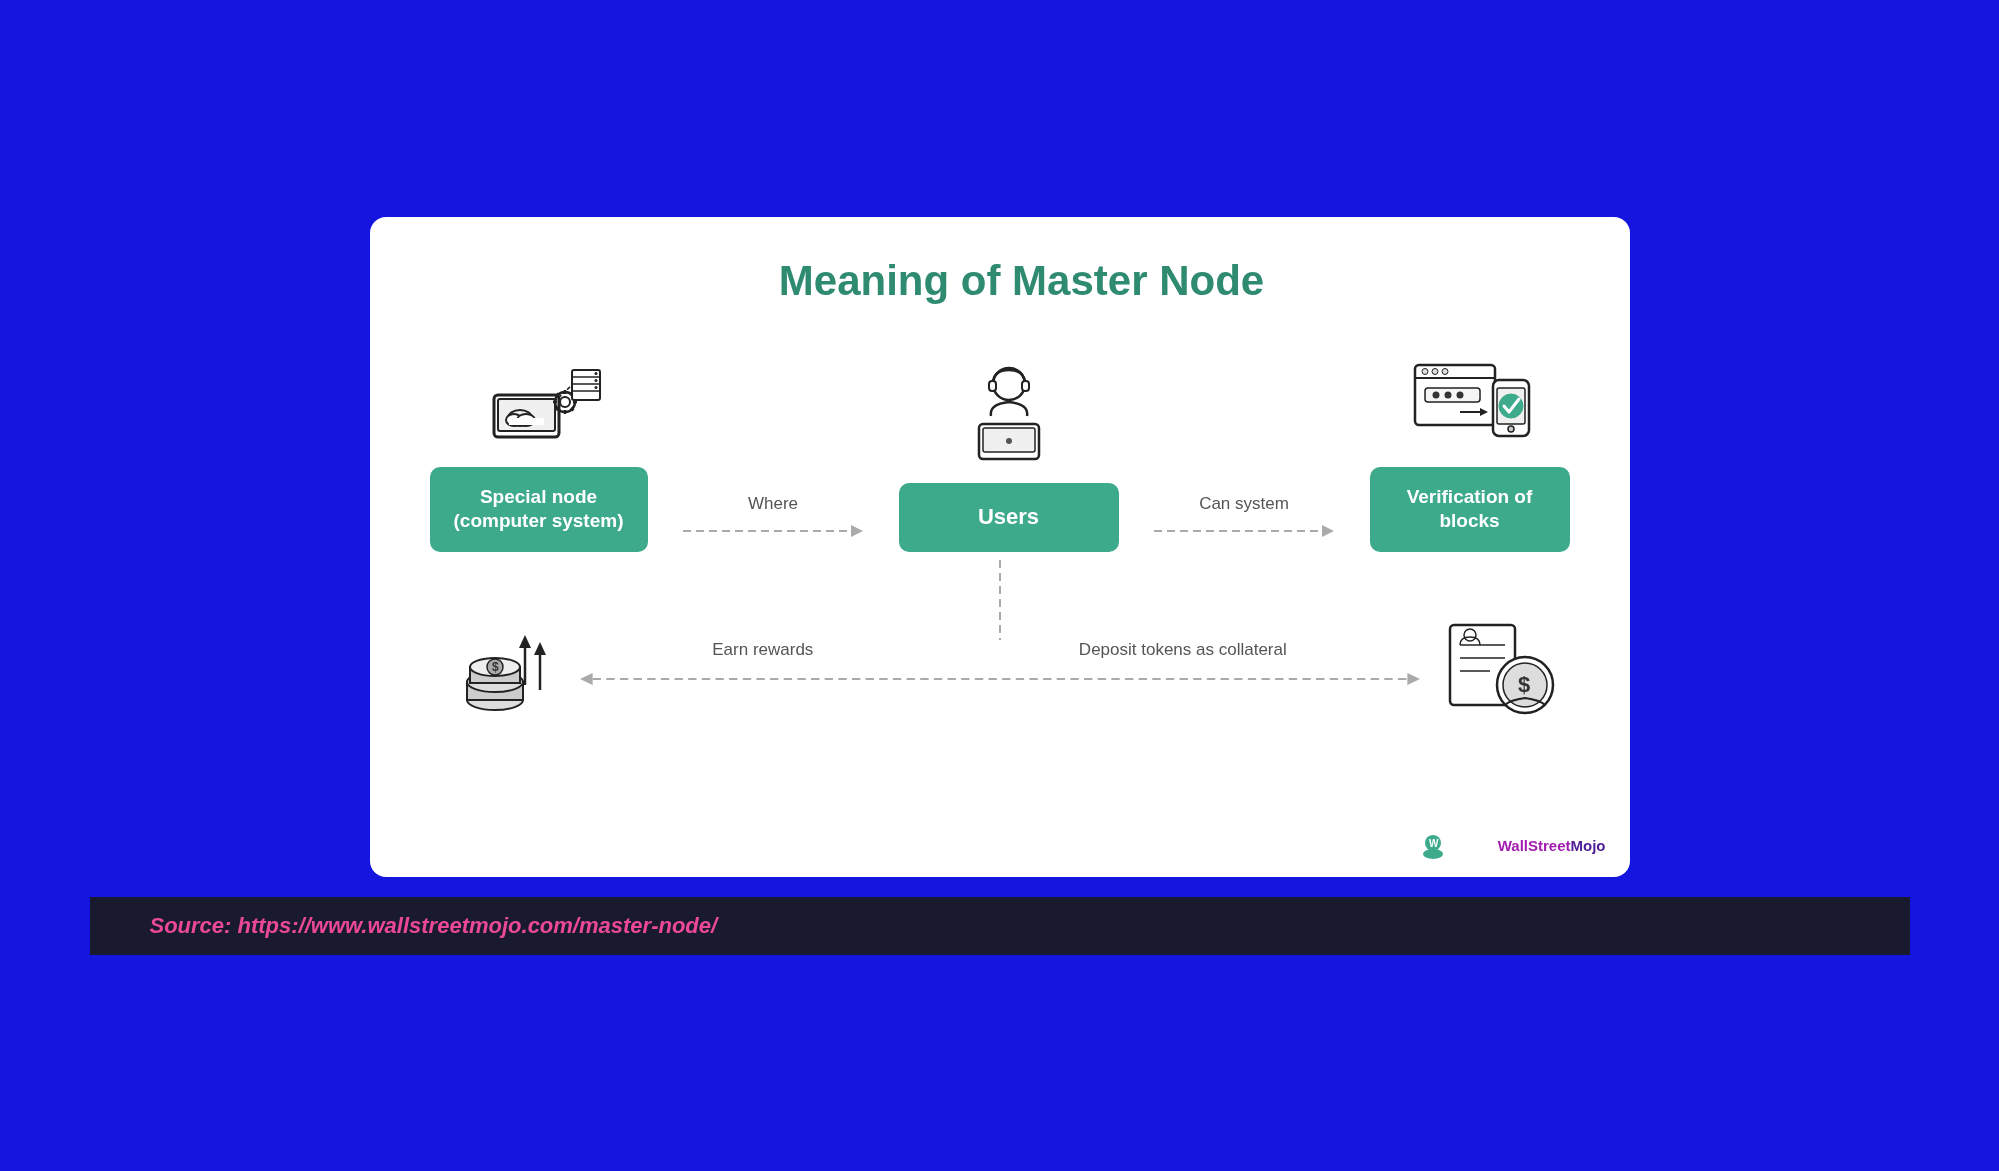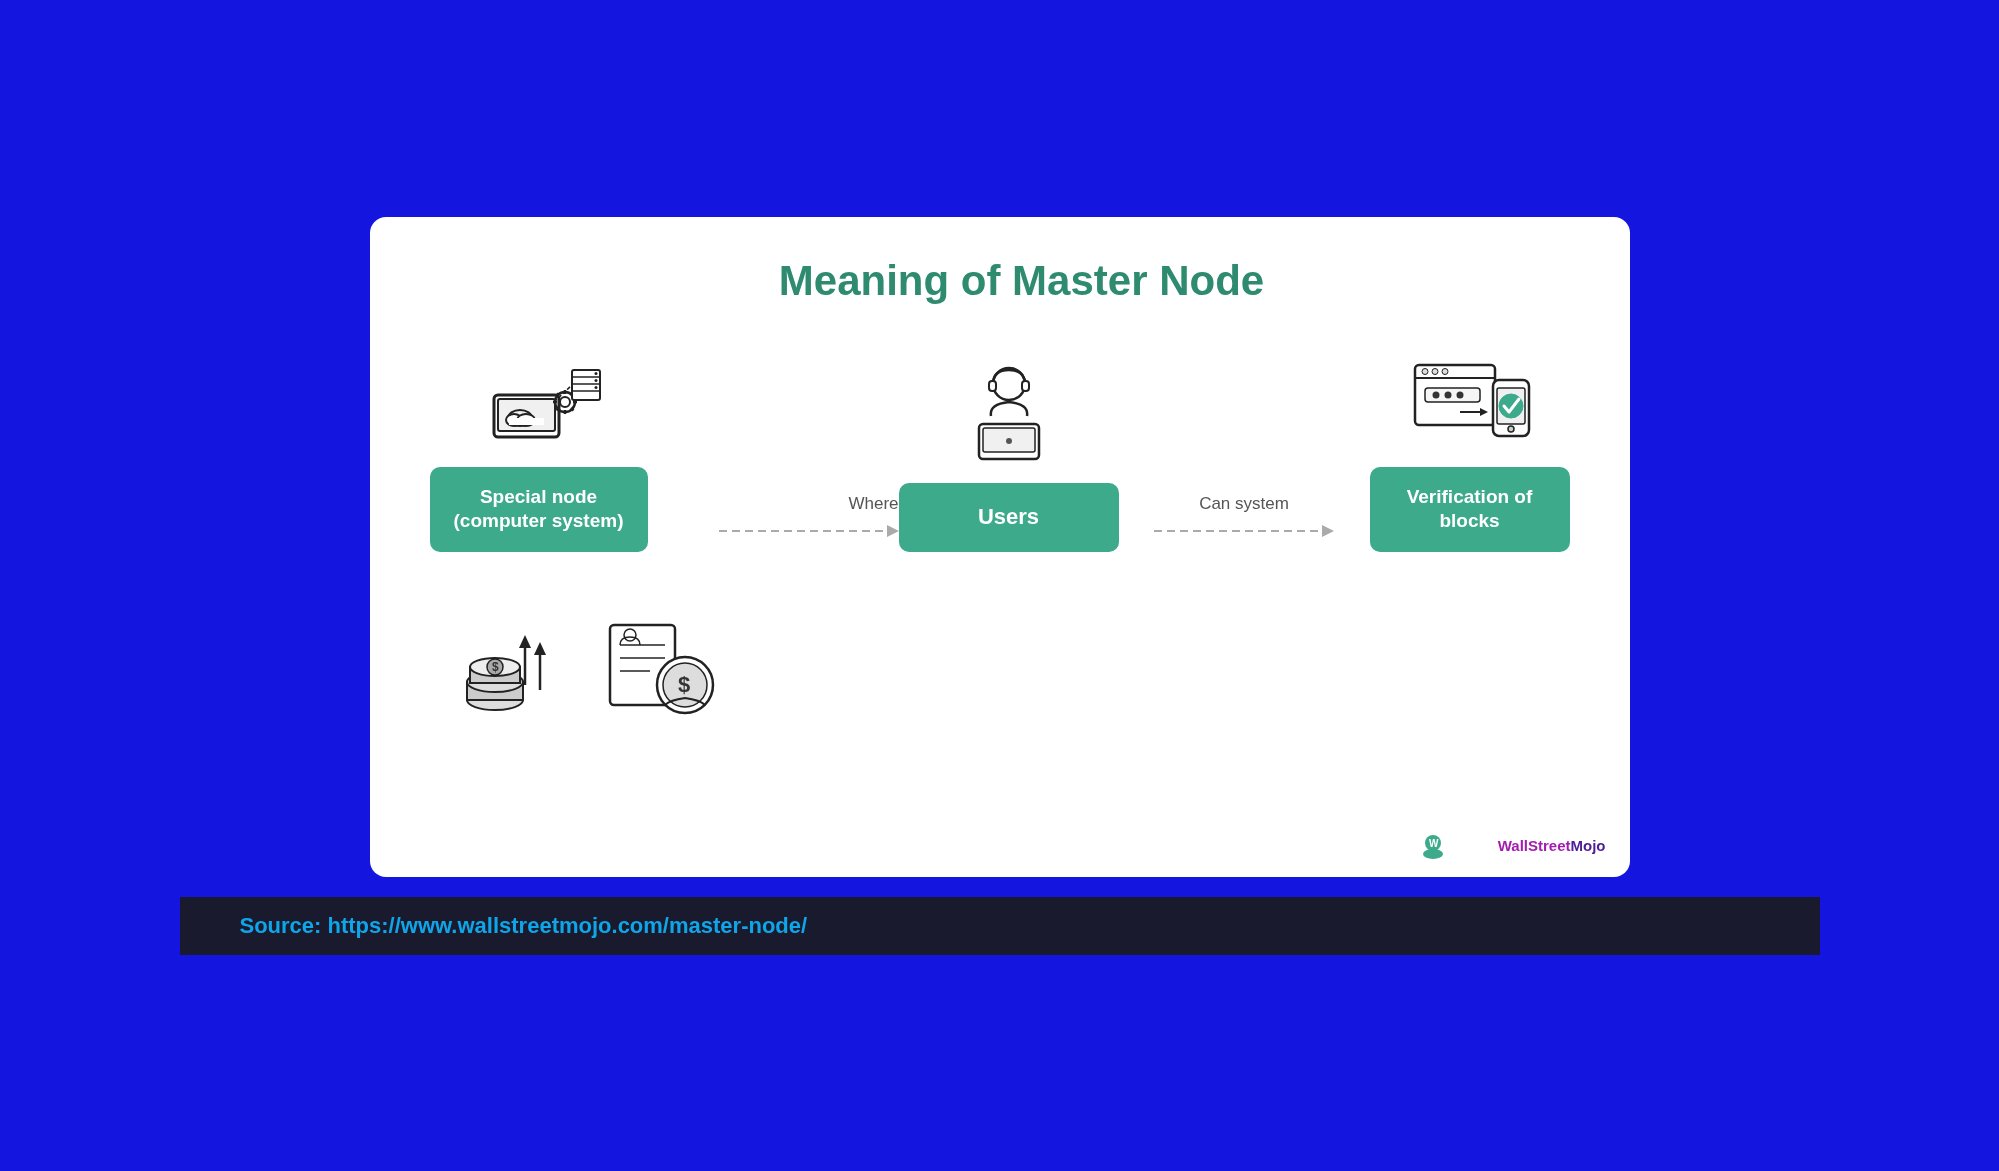--- a/index.html
+++ b/index.html
@@ -144,27 +144,28 @@
       right: 24px;
       display: flex;
       align-items: center;
       gap: 6px;
       font-size: 15px;
       color: #333;
     }
 
     
     .source-bar {
-      width: 1640px;
+      width: 1820px;
       background: #1a1a2e;
-      color: #0ea5e9;
+      color: #ec4899;
       font-size: 22px;
       font-weight: 600;
       padding: 16px 60px;
       margin-top: 20px;
+      font-style: italic;
     }
 
     .center-block-wrapper {
       display: flex;
       flex-direction: column;
       align-items: center;
       gap: 12px;
     }
   </style>
 </head>
@@ -210,21 +211,21 @@
             <circle cx="122" cy="37.5" r="1.5" fill="#222"></circle>
 
             <line x1="80" y1="52" x2="98" y2="35" stroke="#222" stroke-width="1.5" stroke-dasharray="4,2"></line>
           </svg>
         </div>
         <div class="node-box">
           Special node<br>(computer system)
         </div>
       </div>
 
-      <div style="display:flex;flex-direction:column;align-items:flex-end;flex:1;padding-bottom:10px;">
+      <div style="display:flex;flex-direction:column;align-items:center;flex:1;padding-bottom:10px;">
         <span class="arrow-label">Where</span>
         <svg width="180" height="22" viewBox="0 0 180 22">
           <line x1="0" y1="11" x2="168" y2="11" stroke="#aaa" stroke-width="2" stroke-dasharray="8,5"></line>
           <polygon points="168,5 180,11 168,17" fill="#aaa"></polygon>
         </svg>
       </div>
 
       <div class="center-block-wrapper">
         <div class="node-icon">
 
@@ -302,20 +303,42 @@
           <circle cx="55" cy="57" r="8" fill="#aaa" stroke="#222" stroke-width="1.5"></circle>
           <text x="52" y="61" font-size="12" font-weight="bold" fill="#333">$</text>
 
           <line x1="85" y1="75" x2="85" y2="35" stroke="#222" stroke-width="2.5"></line>
           <polygon points="79,38 85,25 91,38" fill="#222"></polygon>
           <line x1="100" y1="80" x2="100" y2="42" stroke="#222" stroke-width="2.5"></line>
           <polygon points="94,45 100,32 106,45" fill="#222"></polygon>
         </svg>
       </div>
 
+      <div class="bottom-arrow-area">
+
+        <div style="position:relative; width:100%;">
+          <div style="position:absolute; left:50%; top:-80px; transform:translateX(-50%); display:flex; flex-direction:column; align-items:center;">
+            <svg width="4" height="80" viewBox="0 0 4 80">
+              <line x1="2" y1="0" x2="2" y2="80" stroke="#aaa" stroke-width="2" stroke-dasharray="8,5"></line>
+            </svg>
+          </div>
+        </div>
+        <div class="bottom-labels">
+          <span class="bottom-label">Earn rewards</span>
+          <span class="bottom-label">Deposit tokens as collateral</span>
+        </div>
+
+        <svg class="bottom-arrow-svg" height="22" viewBox="0 0 800 22" preserveAspectRatio="none">
+
+          <polygon points="12,5 0,11 12,17" fill="#aaa"></polygon>
+          <line x1="12" y1="11" x2="788" y2="11" stroke="#aaa" stroke-width="2" stroke-dasharray="8,5"></line>
+
+          <polygon points="788,5 800,11 788,17" fill="#aaa"></polygon>
+        </svg>
+      </div>
 
       <div class="bottom-icon-right">
         <svg width="130" height="110" viewBox="0 0 130 110" fill="none" xmlns="http://www.w3.org/2000/svg">
 
           <rect x="20" y="15" width="65" height="80" rx="4" stroke="#222" stroke-width="2.5" fill="white"></rect>
           <line x1="30" y1="35" x2="75" y2="35" stroke="#222" stroke-width="1.5"></line>
           <line x1="30" y1="48" x2="75" y2="48" stroke="#222" stroke-width="1.5"></line>
           <line x1="30" y1="61" x2="60" y2="61" stroke="#222" stroke-width="1.5"></line>
 
           <circle cx="40" cy="25" r="6" stroke="#222" stroke-width="1.5" fill="white"></circle>

